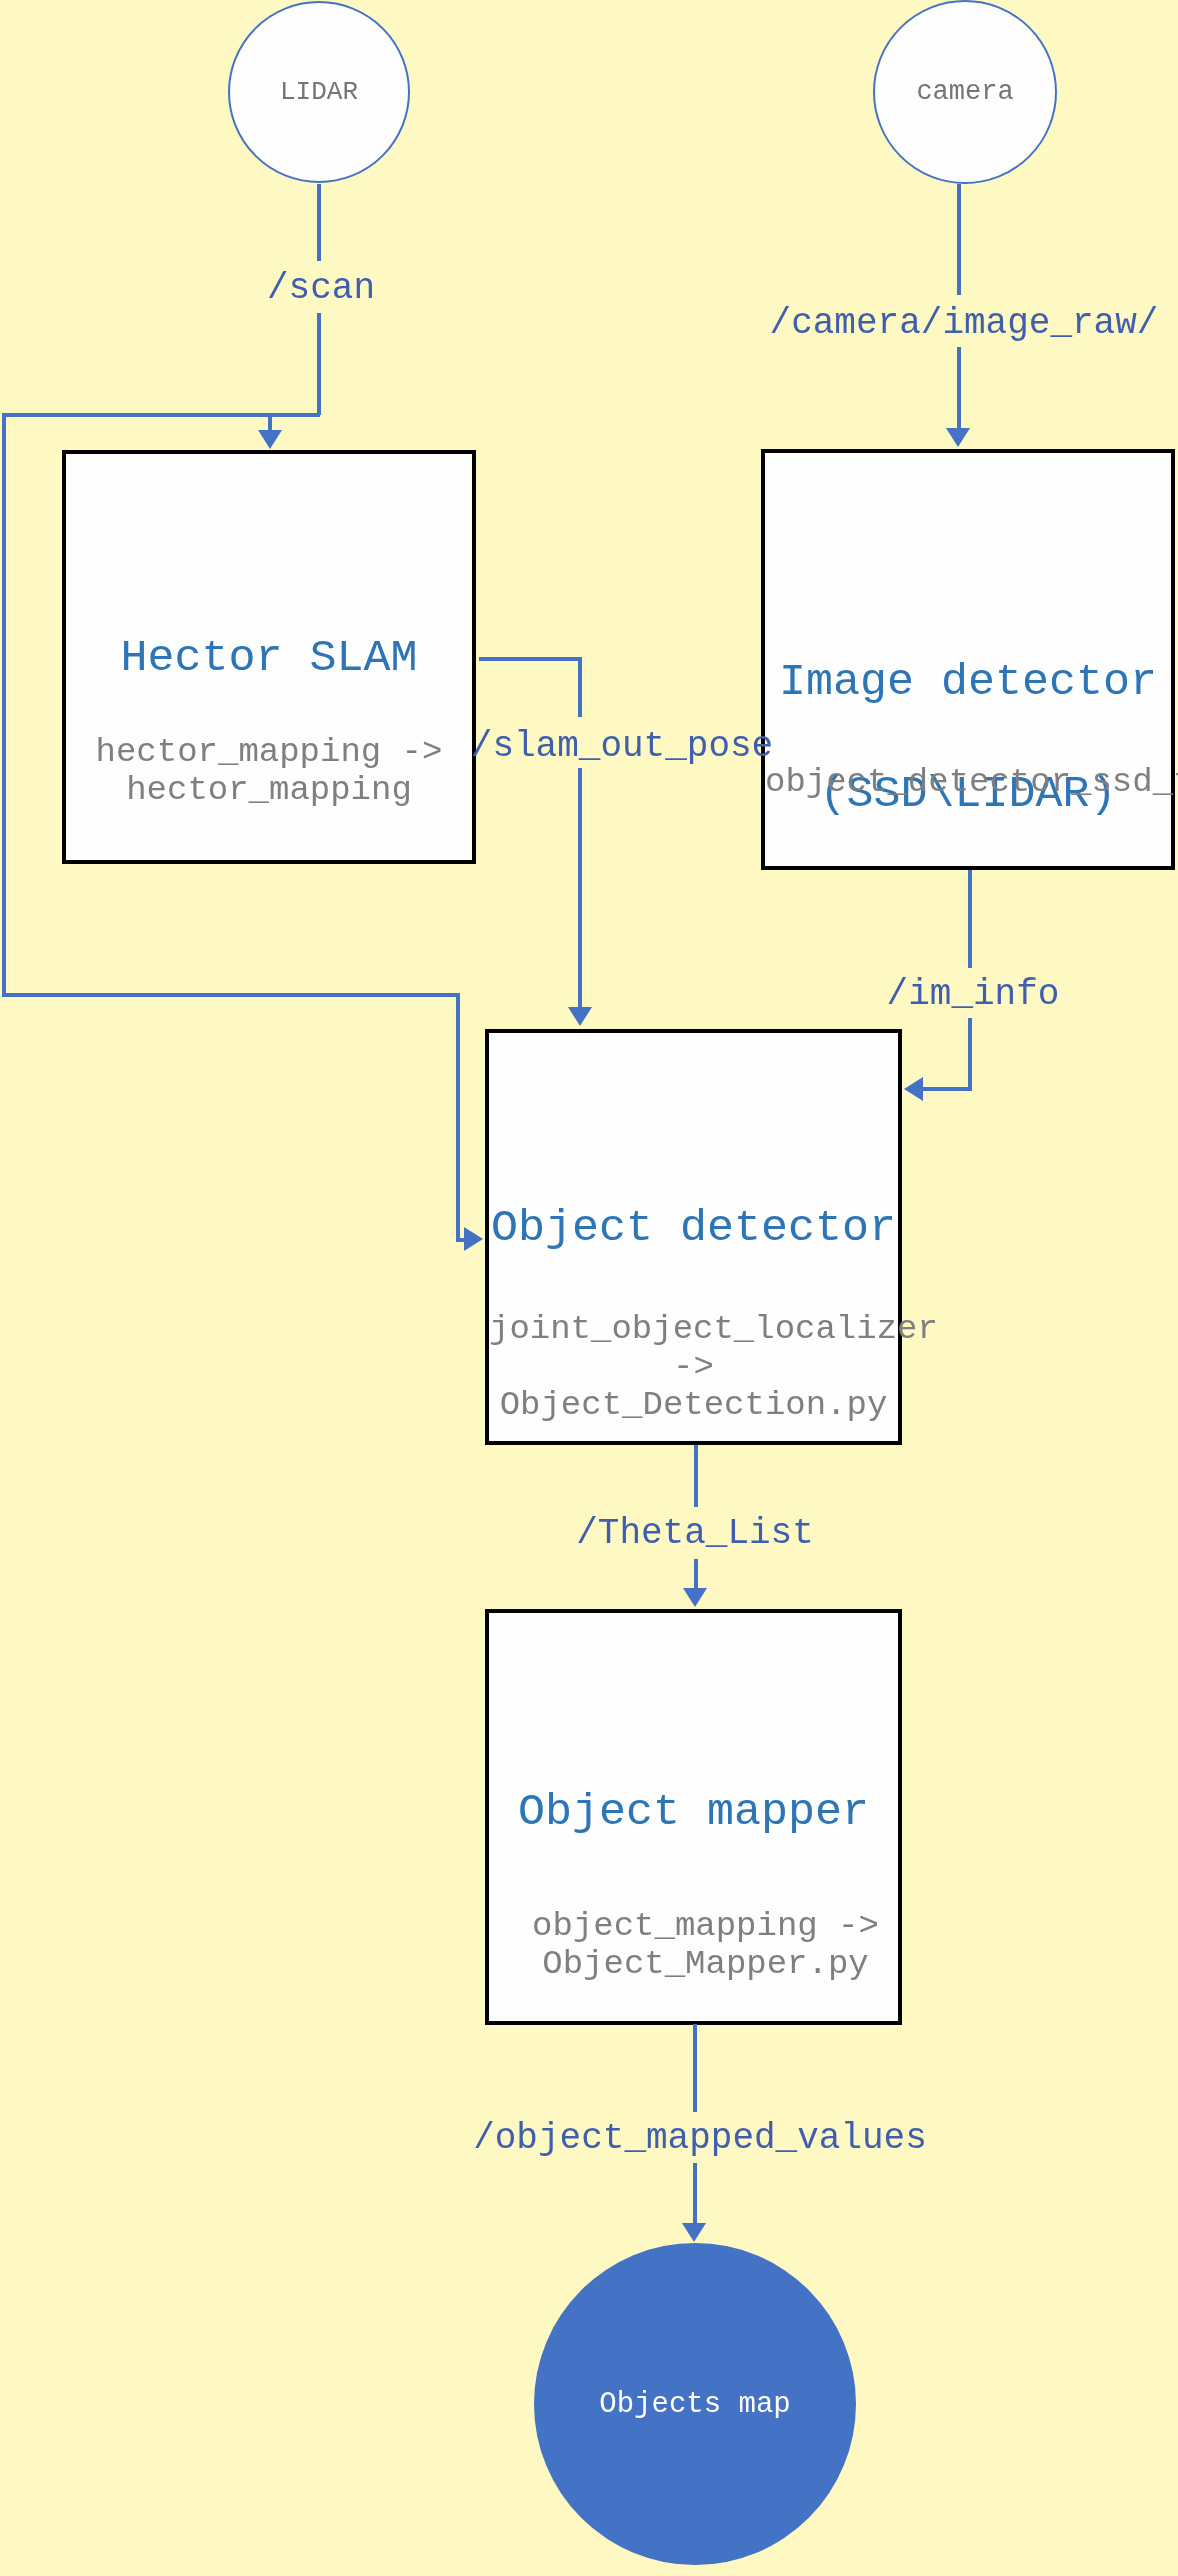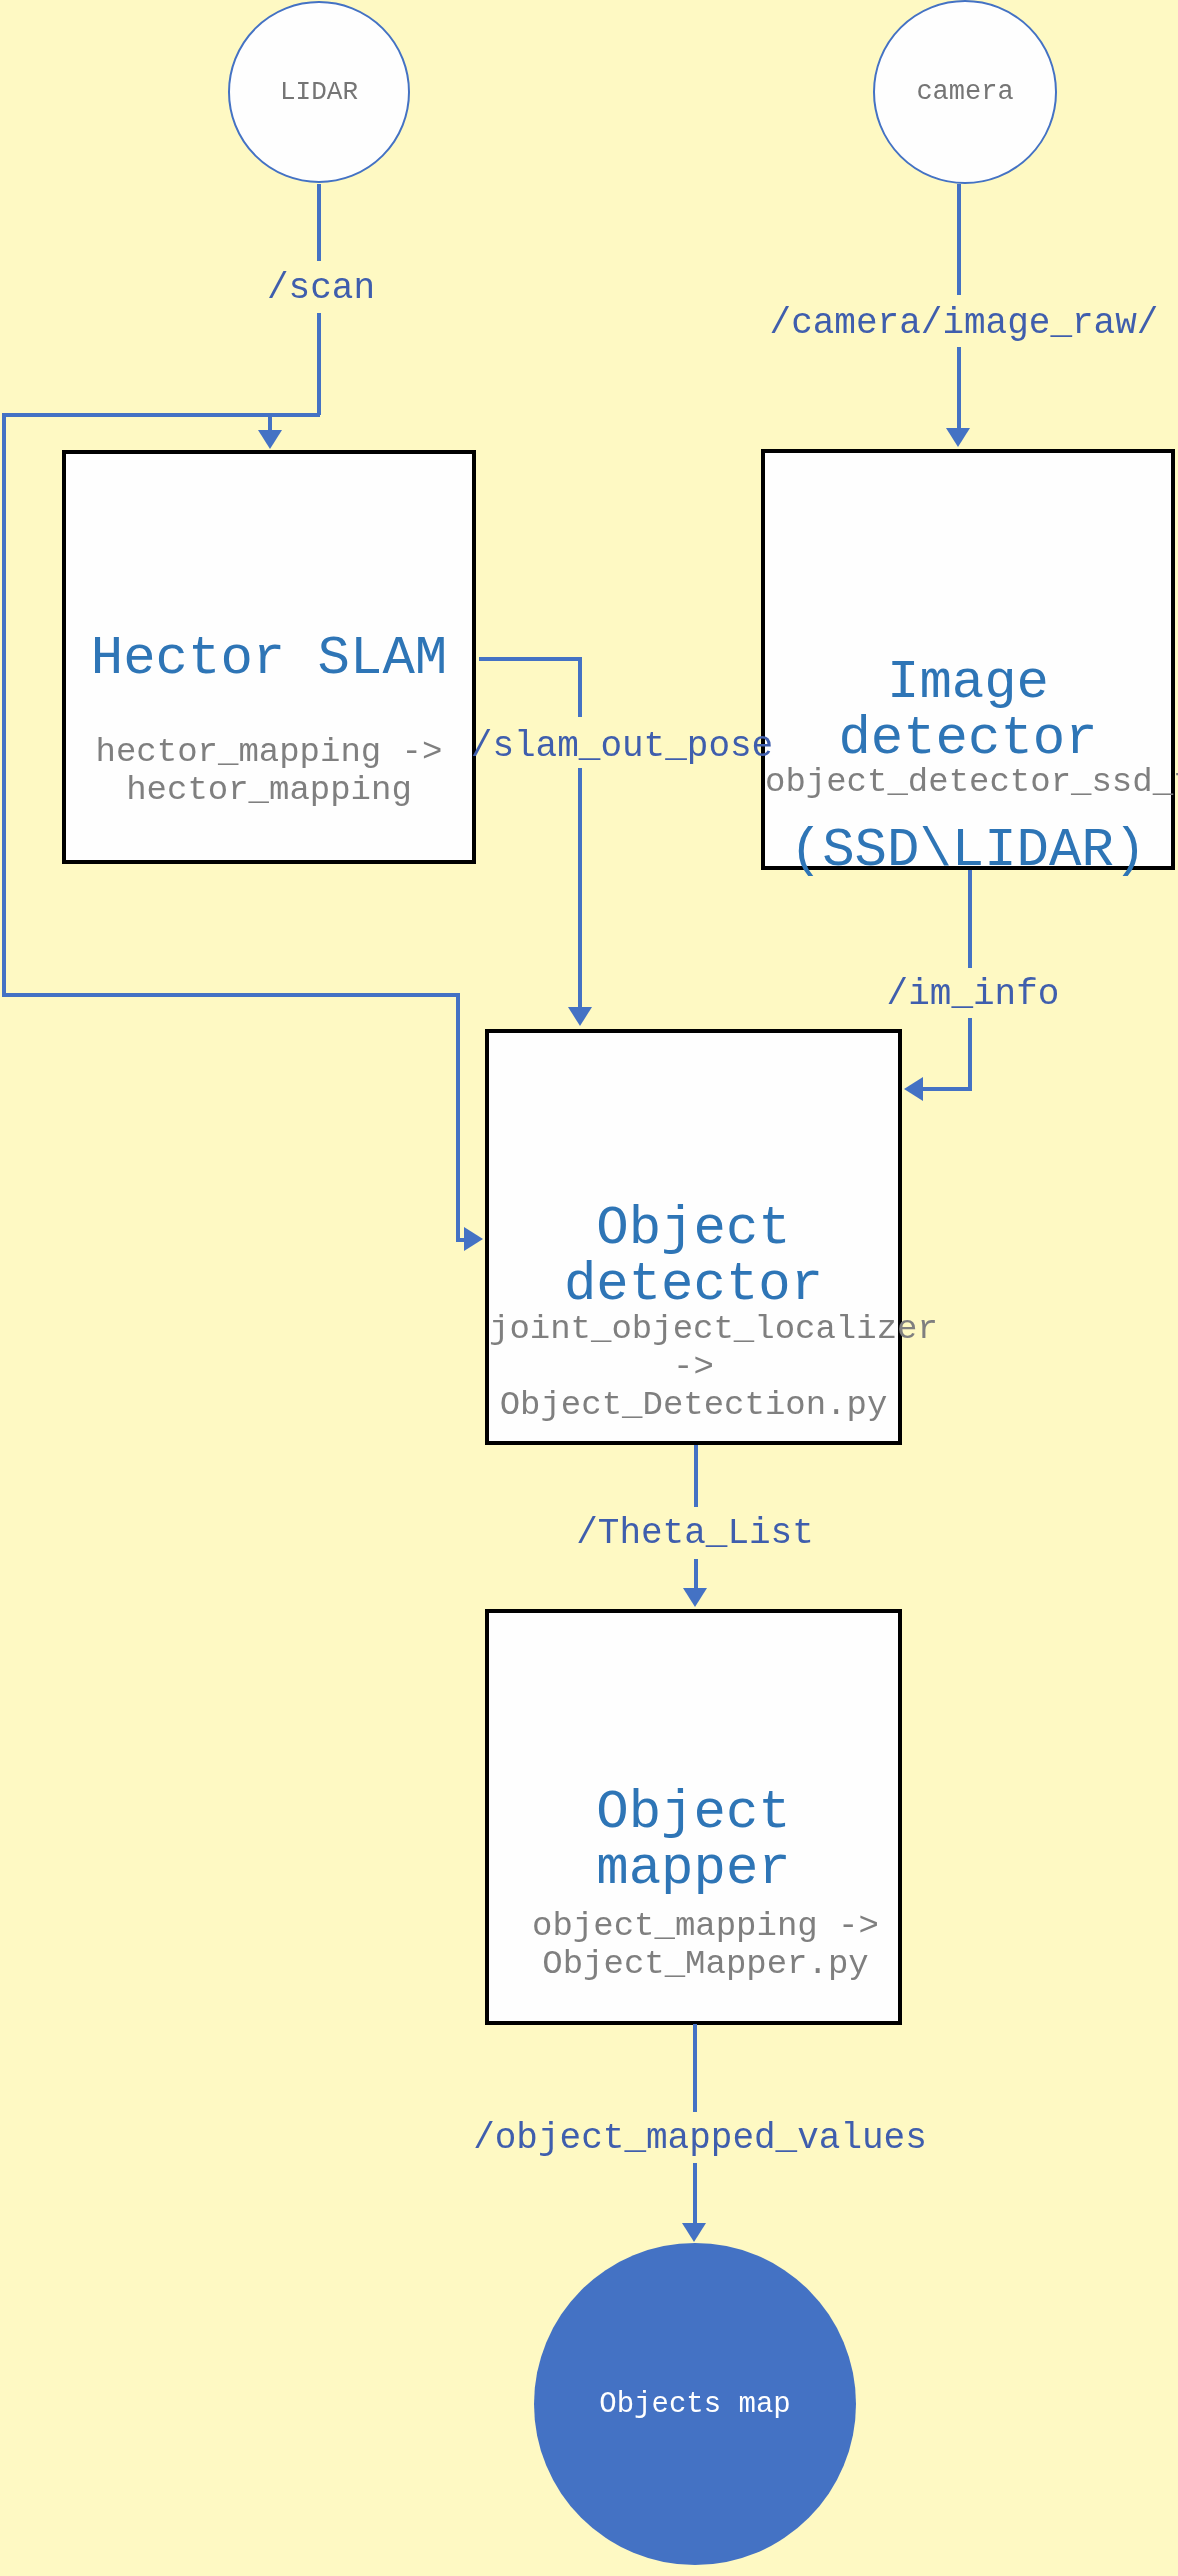--- a/index.html
+++ b/index.html
@@ -17,21 +17,21 @@
     box-sizing:border-box;text-align:center;
   }
   .circle-outline{border:2.8px solid #4472C4;background:#fefefe;color:#757575;}
   .circle-filled{background:#4472C4;color:#ffffff;}
   .box-node{
     position:absolute;border:4.2px solid #000000;background:#fefefe;
     box-sizing:border-box;
   }
   .box-title{
     position:absolute;left:0;right:0;text-align:center;
-    color:#2E75B6;font-size:54px;line-height:56px;white-space:pre-line;
+    color:#2E75B6;font-size:45px;line-height:56px;white-space:pre-line;
   }
   .box-sub{
     position:absolute;left:0;right:0;text-align:center;
     color:#7F7F7F;font-size:34px;line-height:38px;
   }
   
   .edge{position:absolute;background:#4472C4;}
   .arr{position:absolute;width:0;height:0;}
   .arr-down{border-left:12px solid transparent;border-right:12px solid transparent;border-top:19.6px solid #4472C4;}
   .arr-right{border-top:12px solid transparent;border-bottom:12px solid transparent;border-left:19.6px solid #4472C4;}

